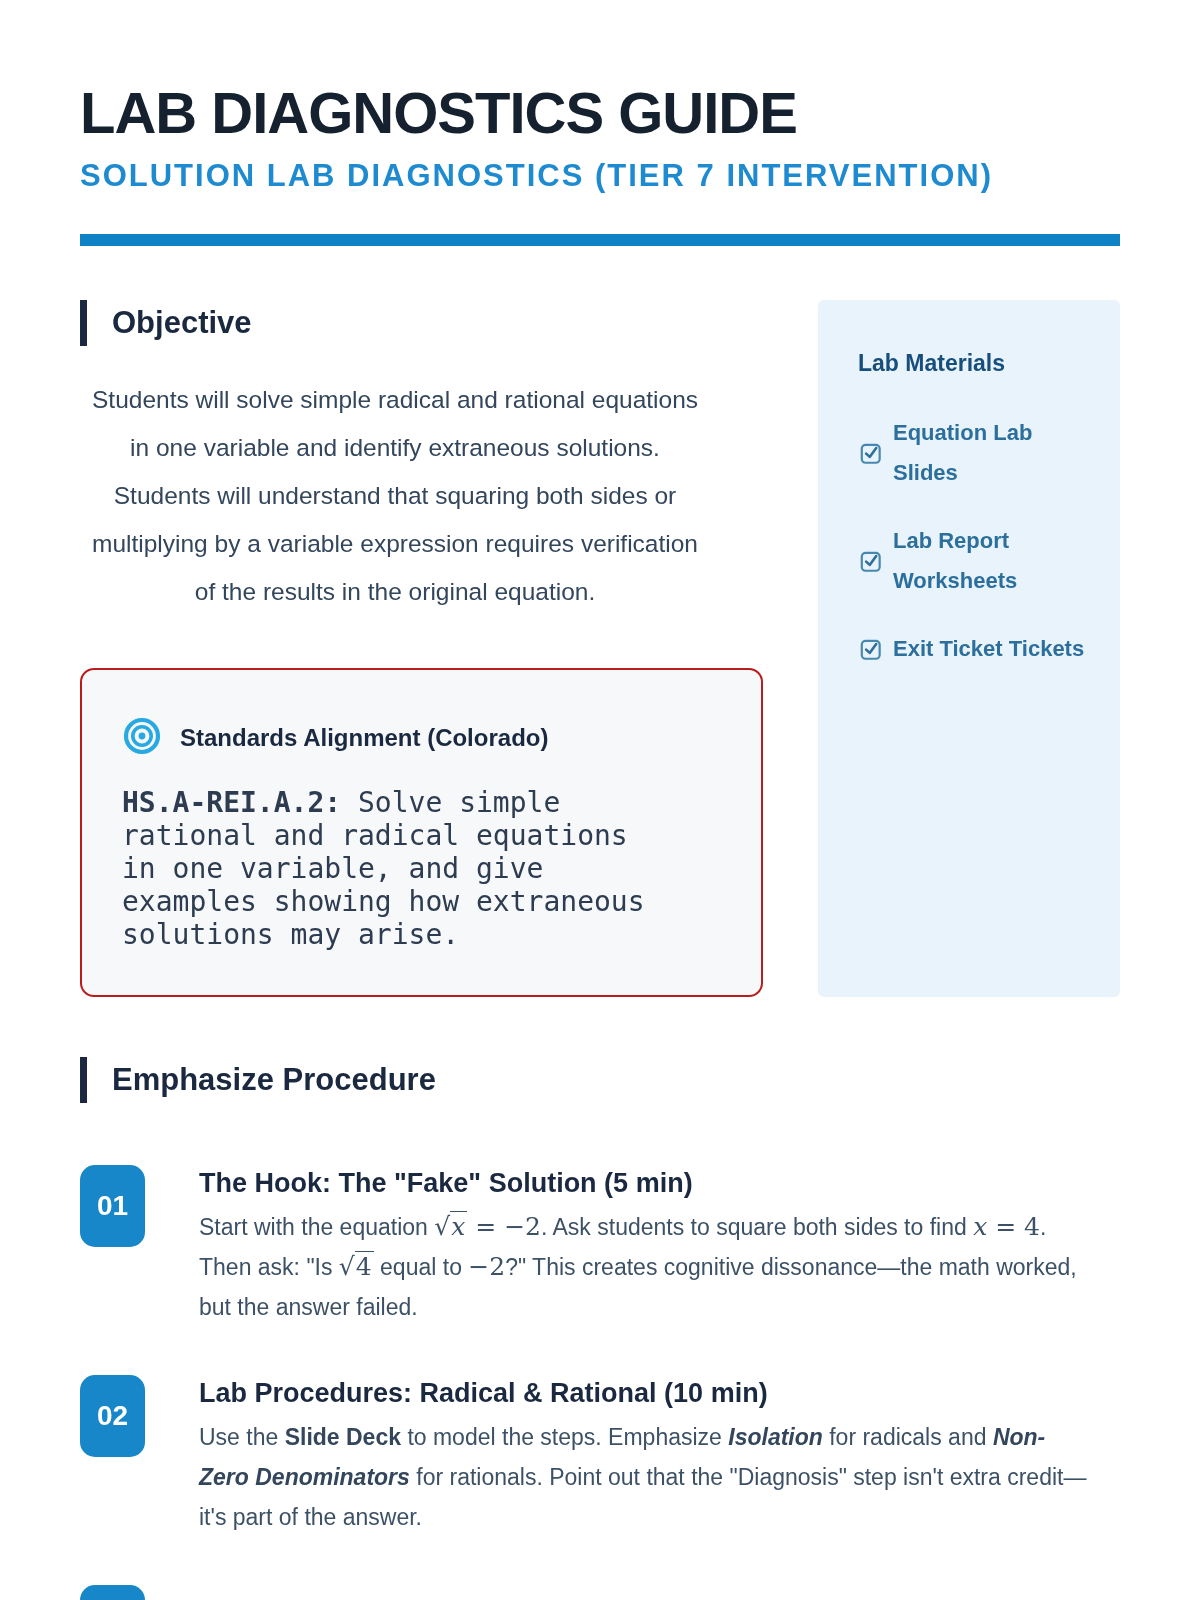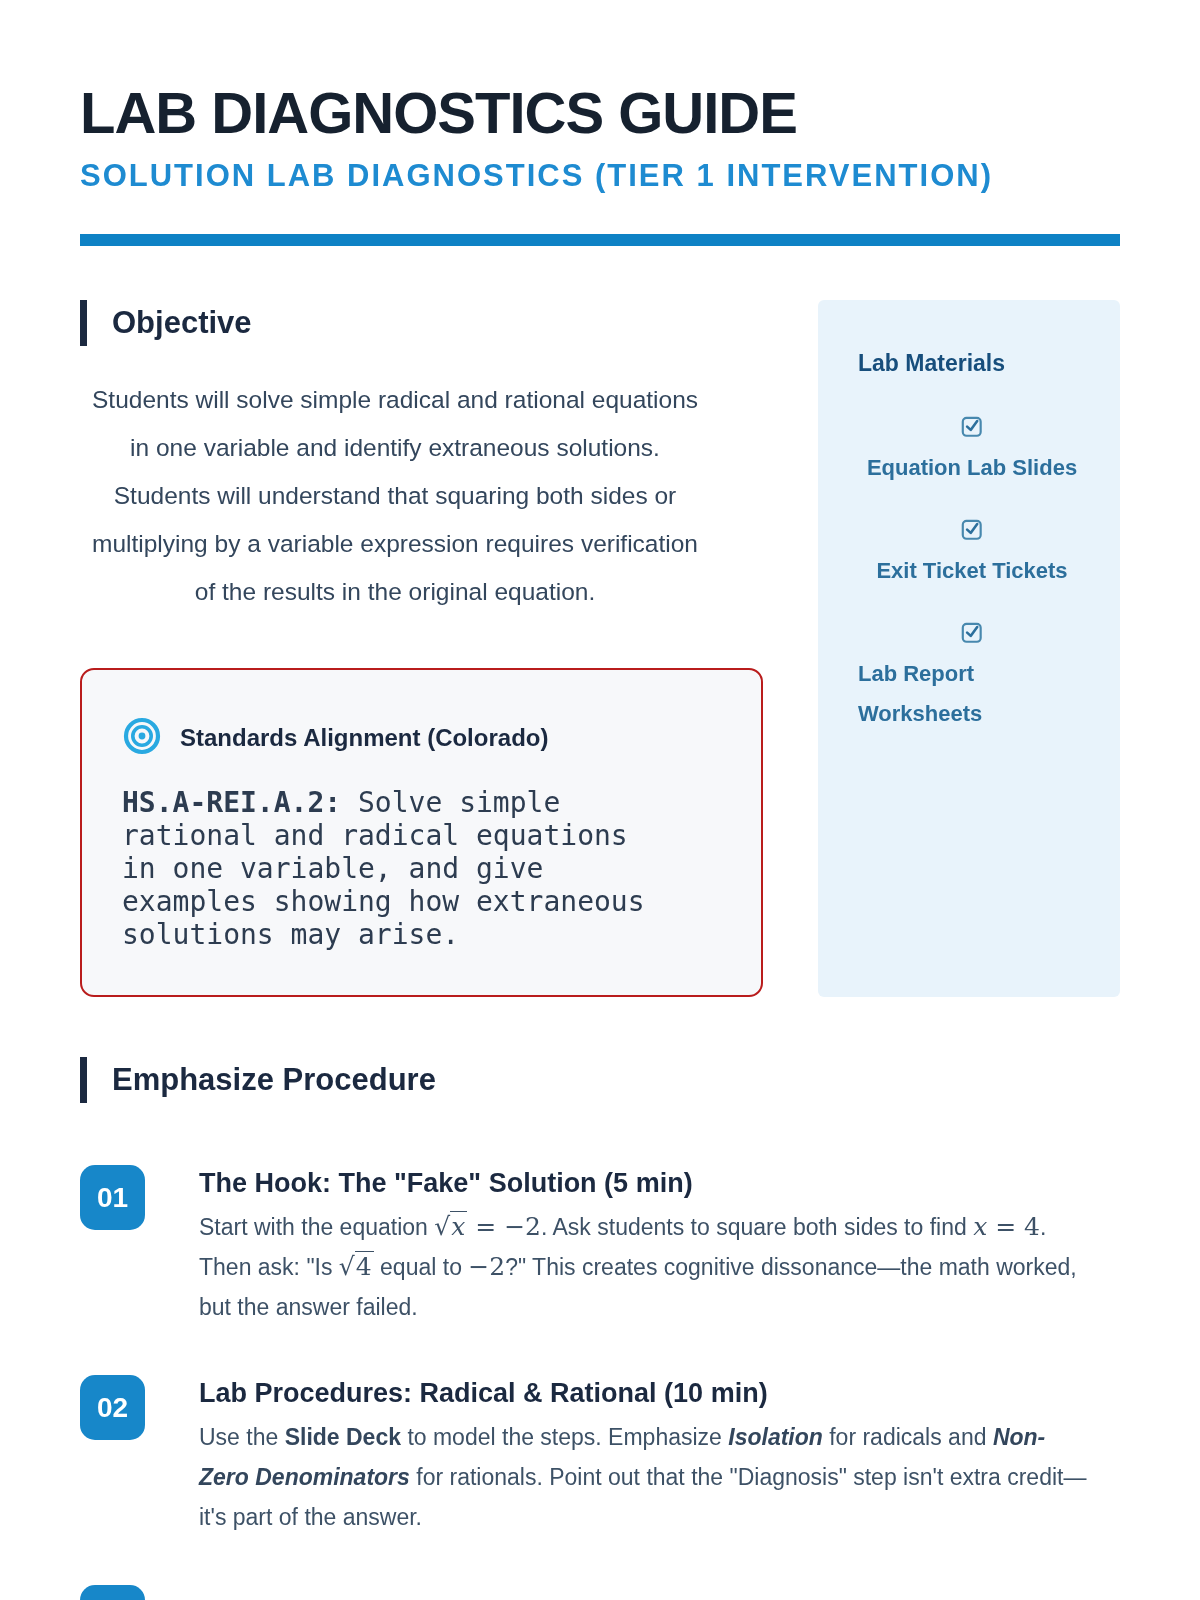--- a/index.html
+++ b/index.html
@@ -51,29 +51,29 @@
 
   
   .materials-card {
     flex:0 0 302px; width:302px; background:#e8f3fb; border-radius:6px;
     padding:50px 34px 40px 40px;
   }
   .materials-heading { margin:0; font-size:23px; font-weight:700; color:#174e7c; }
   .materials-list { list-style:none; margin:36px 0 0 0; padding:0;
     display:flex; flex-direction:column; gap:28px; }
   .materials-item { display:flex; align-items:center; gap:9px;
-    font-size:22px; font-weight:600; line-height:40px; color:#2c6f9c;flex-direction:column; }
+    font-size:22px; font-weight:600; line-height:40px; color:#2c6f9c; }
   .cb-icon { width:26px; height:26px; flex:none; }
 
   
   .procedure { margin-top:60px; }
   .steps { margin-top:62px; display:flex; flex-direction:column; gap:48px; }
   .step { display:flex; gap:54px; }
   .step-badge {
-    width:65px; height:65px; flex:none; border-radius:15px; background:#1787c9;
+    width:65px; height:82px; flex:none; border-radius:15px; background:#1787c9;
     color:#ffffff; font-size:28px; font-weight:700;
     display:flex; align-items:center; justify-content:center;
   }
   .step-content { flex:1 1 auto; max-width:890px; padding-top:0; }
   .step-title { margin:0 0 6px 0; font-size:27px; line-height:36px;
     font-weight:700; color:#1b2940; }
   .step-body { font-size:23px; line-height:40px; color:#3d5166; }
 
   
   .seg-bold   { font-weight:700; color:#33465c; }
@@ -83,21 +83,21 @@
   .seg-sqrt .rad { border-top:1.6px solid currentColor; padding:0 2px 0 1px; }
   .seg-sqrt .rad.it { font-style:italic; }
 </style>
 </head>
 <body>
 
 <div class="page">
 
   <header>
     <h1 class="doc-title">LAB DIAGNOSTICS GUIDE</h1>
-    <div class="doc-subtitle">SOLUTION LAB DIAGNOSTICS (TIER 1 INTERVENTION)</div>
+    <div class="doc-subtitle">SOLUTION LAB DIAGNOSTICS (TIER 7 INTERVENTION)</div>
     <div class="header-rule"></div>
   </header>
 
   <div class="columns">
 
     <div class="col-left">
       <div class="sec-head">
         <span class="sec-bar"></span>
         <h2 class="sec-title">Objective</h2>
       </div>
@@ -126,28 +126,28 @@
             <rect x="3.5" y="4.5" width="16.5" height="16.5" rx="3.5" fill="none" stroke="#4788ae" stroke-width="2"></rect>
             <polyline points="7.5,12.6 10.8,15.6 16.8,7.4" fill="none" stroke="#2c6f9c" stroke-width="2.4" stroke-linecap="round" stroke-linejoin="round"></polyline>
           </svg>
           <span>Equation Lab Slides</span>
         </li>
         <li class="materials-item">
           <svg class="cb-icon" viewBox="0 0 24 24">
             <rect x="3.5" y="4.5" width="16.5" height="16.5" rx="3.5" fill="none" stroke="#4788ae" stroke-width="2"></rect>
             <polyline points="7.5,12.6 10.8,15.6 16.8,7.4" fill="none" stroke="#2c6f9c" stroke-width="2.4" stroke-linecap="round" stroke-linejoin="round"></polyline>
           </svg>
-          <span>Exit Ticket Tickets</span>
+          <span>Lab Report Worksheets</span>
         </li>
         <li class="materials-item">
           <svg class="cb-icon" viewBox="0 0 24 24">
             <rect x="3.5" y="4.5" width="16.5" height="16.5" rx="3.5" fill="none" stroke="#4788ae" stroke-width="2"></rect>
             <polyline points="7.5,12.6 10.8,15.6 16.8,7.4" fill="none" stroke="#2c6f9c" stroke-width="2.4" stroke-linecap="round" stroke-linejoin="round"></polyline>
           </svg>
-          <span>Lab Report Worksheets</span>
+          <span>Exit Ticket Tickets</span>
         </li>
       </ul>
     </aside>
   </div>
 
   <section class="procedure">
     <div class="sec-head">
       <span class="sec-bar"></span>
       <h2 class="sec-title">Emphasize Procedure</h2>
     </div>

